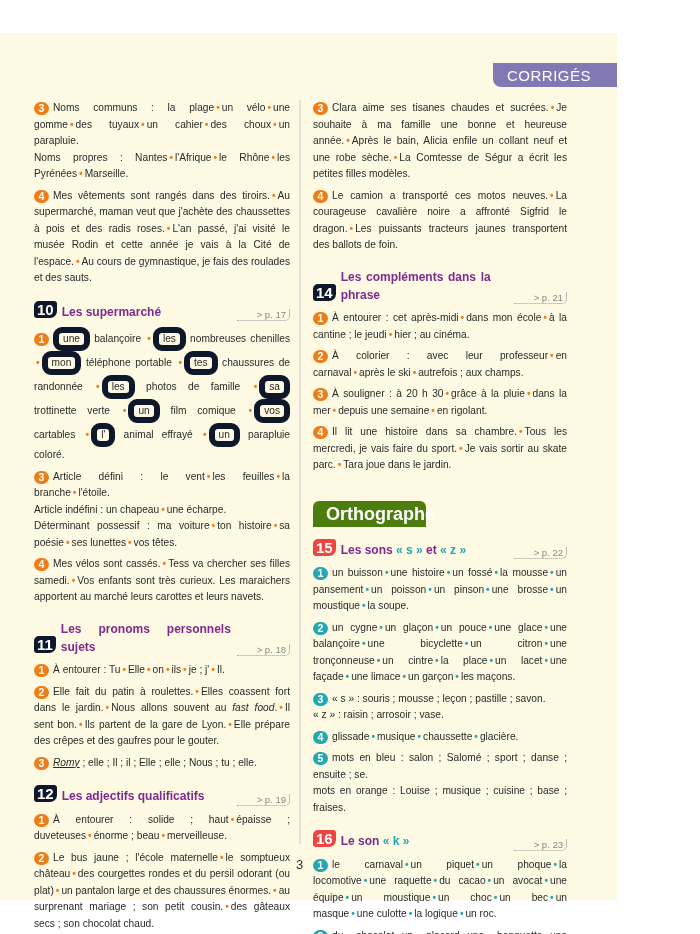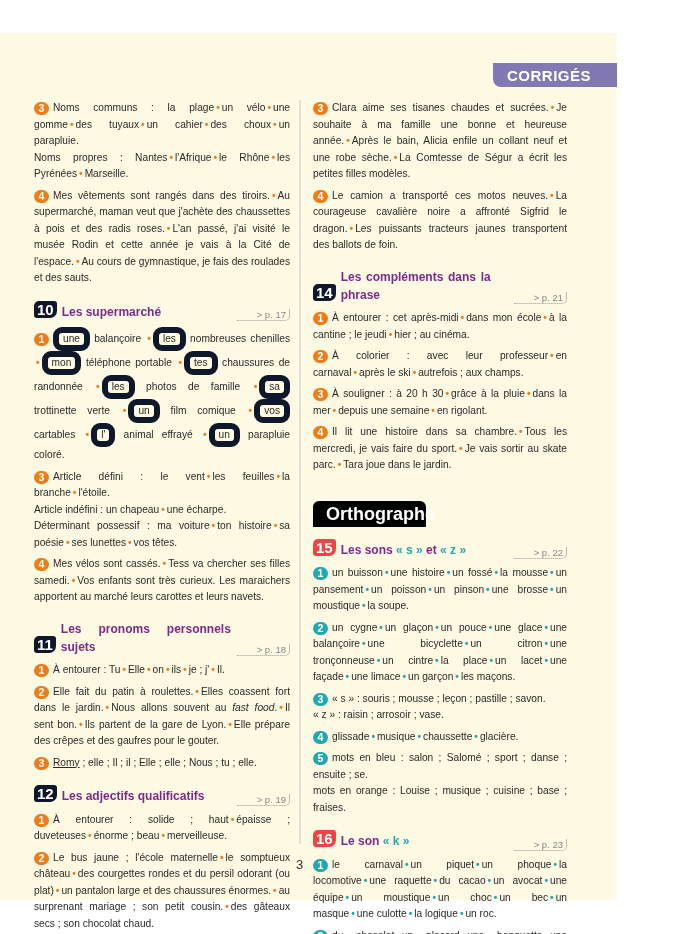--- a/index.html
+++ b/index.html
@@ -1,47 +1,47 @@
 <!DOCTYPE html>
 <html><head>
 <meta charset="utf-8">
 <style>
   html, body { margin:0; padding:0; background:#ffffff; }
   body { width:700px; height:934px; position:relative; overflow:hidden;
          font-family:"Liberation Sans", "DejaVu Sans", sans-serif; color:#2a2a2a; }
   .page { position:absolute; left:0; top:33px; width:617px; height:867px; background:#fef9e3; }
   .corriges { position:absolute; left:493px; top:63px; width:124px; height:24px;
               background:#8278b4; border-radius:0 0 0 8px; color:#fff;
-              font-weight:bold; font-size:15px; letter-spacing:0.5px;
+              font-weight:normal; font-size:15px; letter-spacing:0.5px;
               display:flex; align-items:center; padding-left:14px; box-sizing:border-box; }
   .divider { position:absolute; left:299px; top:100px; width:2px; height:744px; background:#e4e1da; }
   .col { position:absolute; top:100px; width:256px; font-size:10.2px; line-height:16.5px; text-align:justify; }
   .col.left { left:34px; }
   .col.right { left:313px; width:254px; }
   .ex { margin:0 0 5px 0; }
   .num { display:inline-block; min-width:15px; height:13px; border-radius:7px; color:#fff;
          font-weight:bold; font-size:10.5px; line-height:13px; text-align:center;
          margin-right:4px; vertical-align:-1px; padding:0 1px; box-sizing:border-box; }
   .num.o { background:#ef7d17; }
   .num.t { background:#21a8b0; }
   .sep-o { color:#ef7d17; font-weight:bold; padding:0 2px; }
   .sep-t { color:#21a8b0; font-weight:bold; padding:0 2px; }
   .circ { display:inline-block; border:6px solid #0f172a; border-radius:9px; padding:0 4px; line-height:12px; }
-  .u { text-decoration:underline; }
+  .u { text-decoration:underline;font-style:italic; }
   .sec { position:relative; margin:14px 0 6px 0; }
   .sec .badge { display:inline-block; font-weight:bold; color:#fff; font-size:15px; height:17px;
                 line-height:17px; padding:0 3px; border-radius:5px 3px 7px 3px; margin-right:5px; vertical-align:1px; }
   .sec .badge.o { background:#0f172a; }
   .sec .badge.t { background:#ef4444; }
   .sec .title { font-weight:bold; color:#7d2a8e; font-size:12px; line-height:18px; }
   .sec .title .teal { color:#21a8b0; }
   .sec .pref { position:absolute; right:0; bottom:0; font-size:9.5px; color:#888;
                border-bottom:1px dotted #999; border-right:1px solid #bbb; border-radius:0 0 5px 0;
                padding:0 3px 0 20px; line-height:11px; }
-  .ortho { display:inline-block; background:#000000; color:#fff; font-weight:bold; font-size:18px;
+  .ortho { display:inline-block; background:#4d7c0f; color:#fff; font-weight:bold; font-size:18px;
            height:26px; line-height:26px; padding:0 16px 0 13px; border-radius:6px 6px 0 0; margin:22px 0 6px 0; width:84px; }
   .pagenum { position:absolute; left:296px; top:857px; font-size:13px; color:#333; }
 </style>
 </head>
 <body>
 
 <div class="page"></div>
 <div class="corriges">
     <span>CORRIGÉS</span>
   </div>

